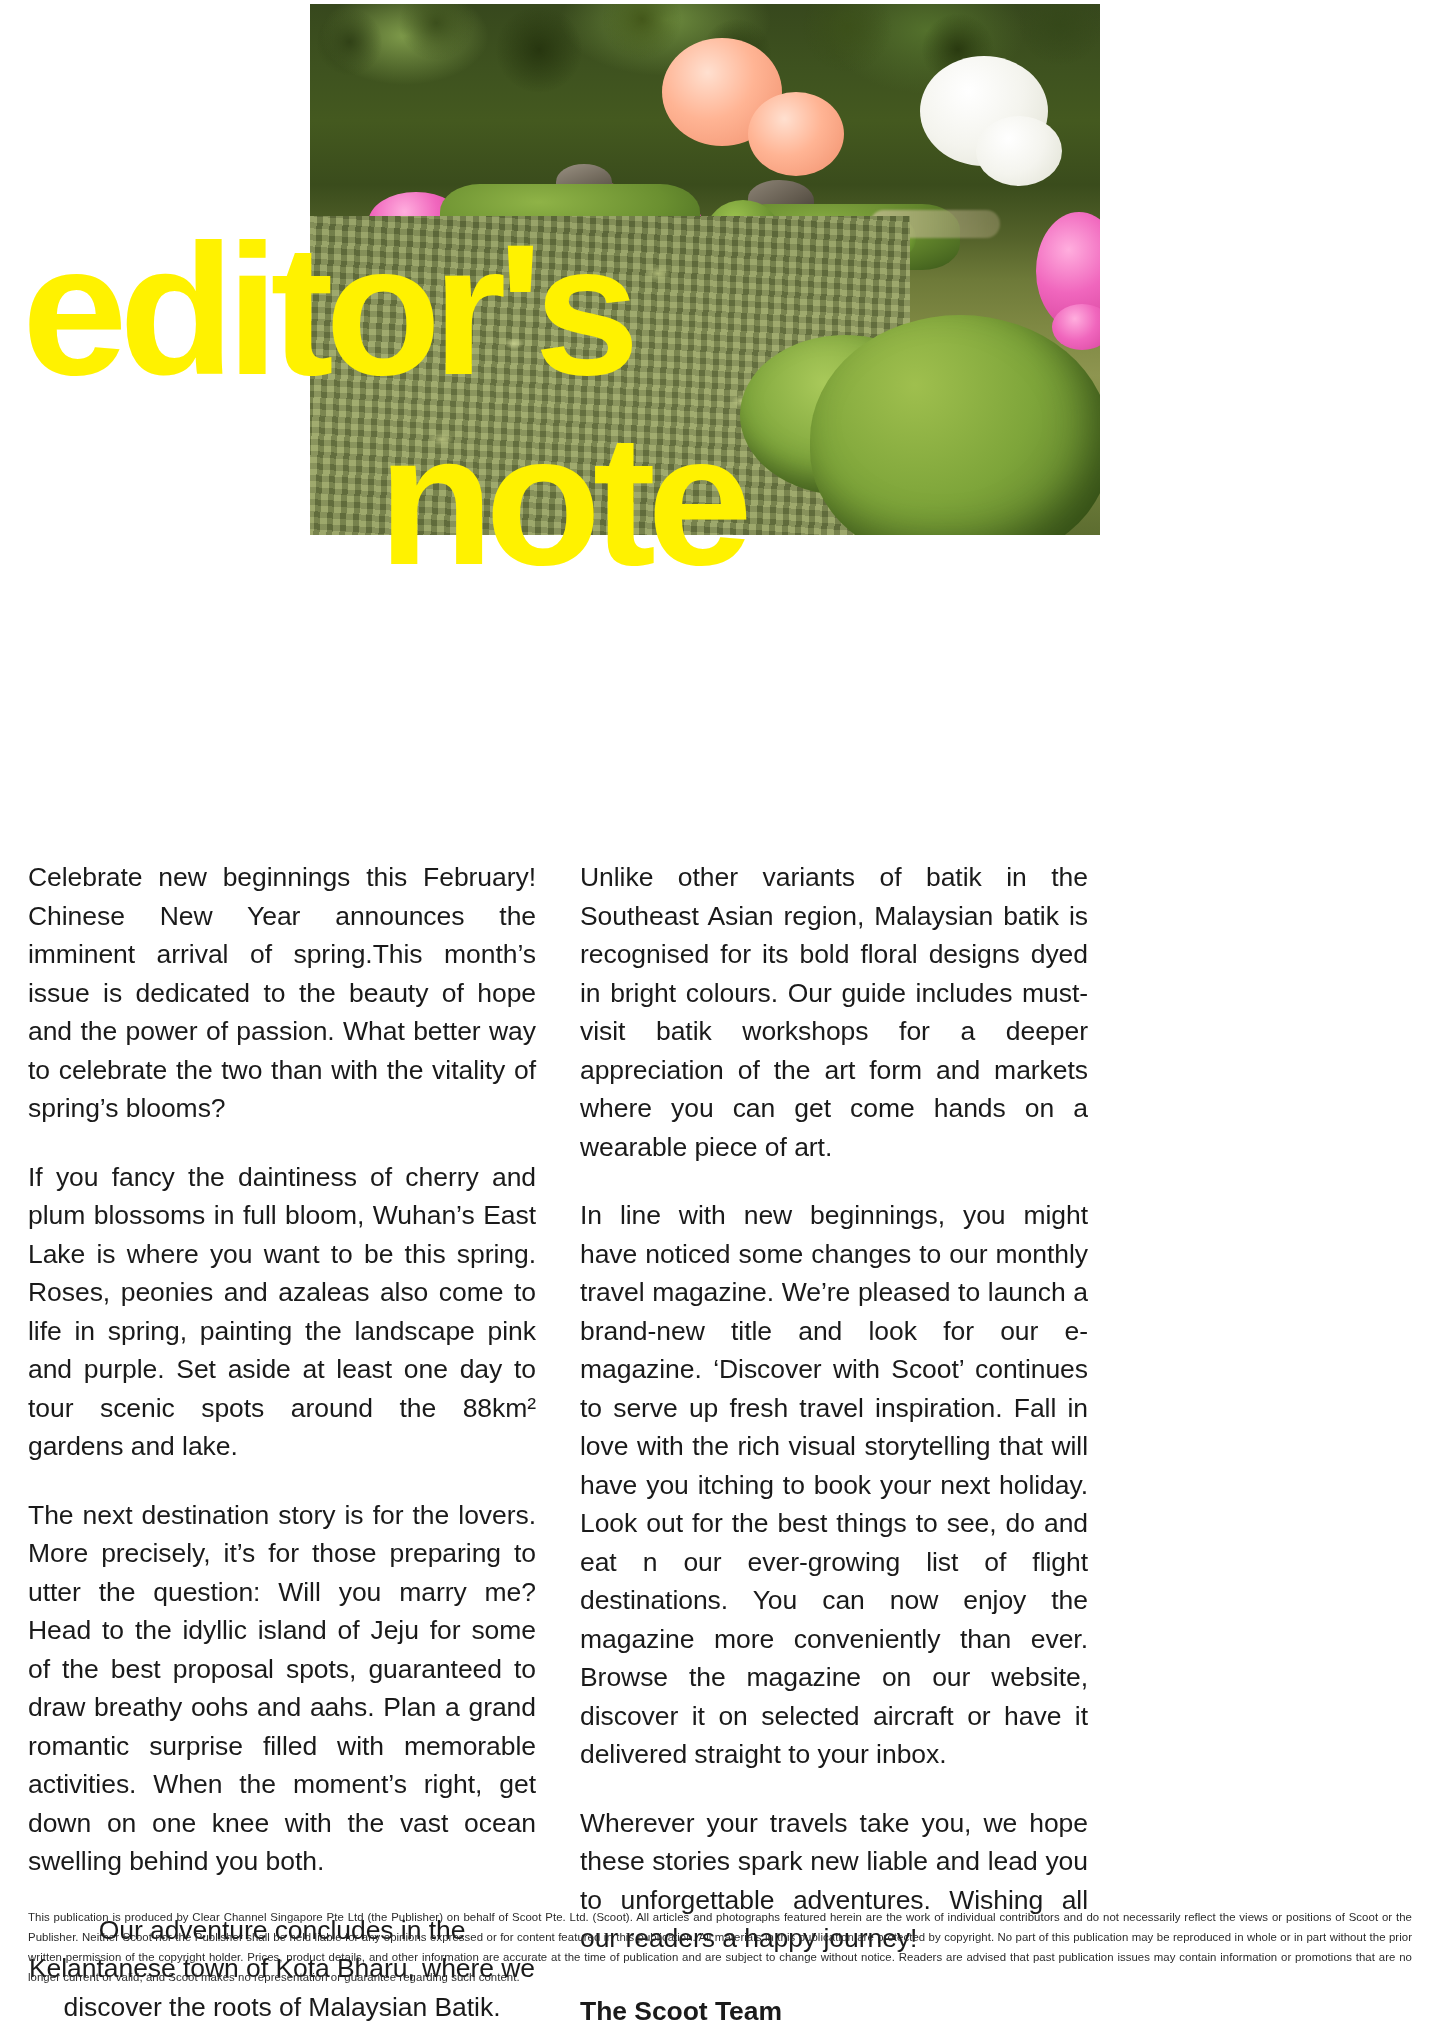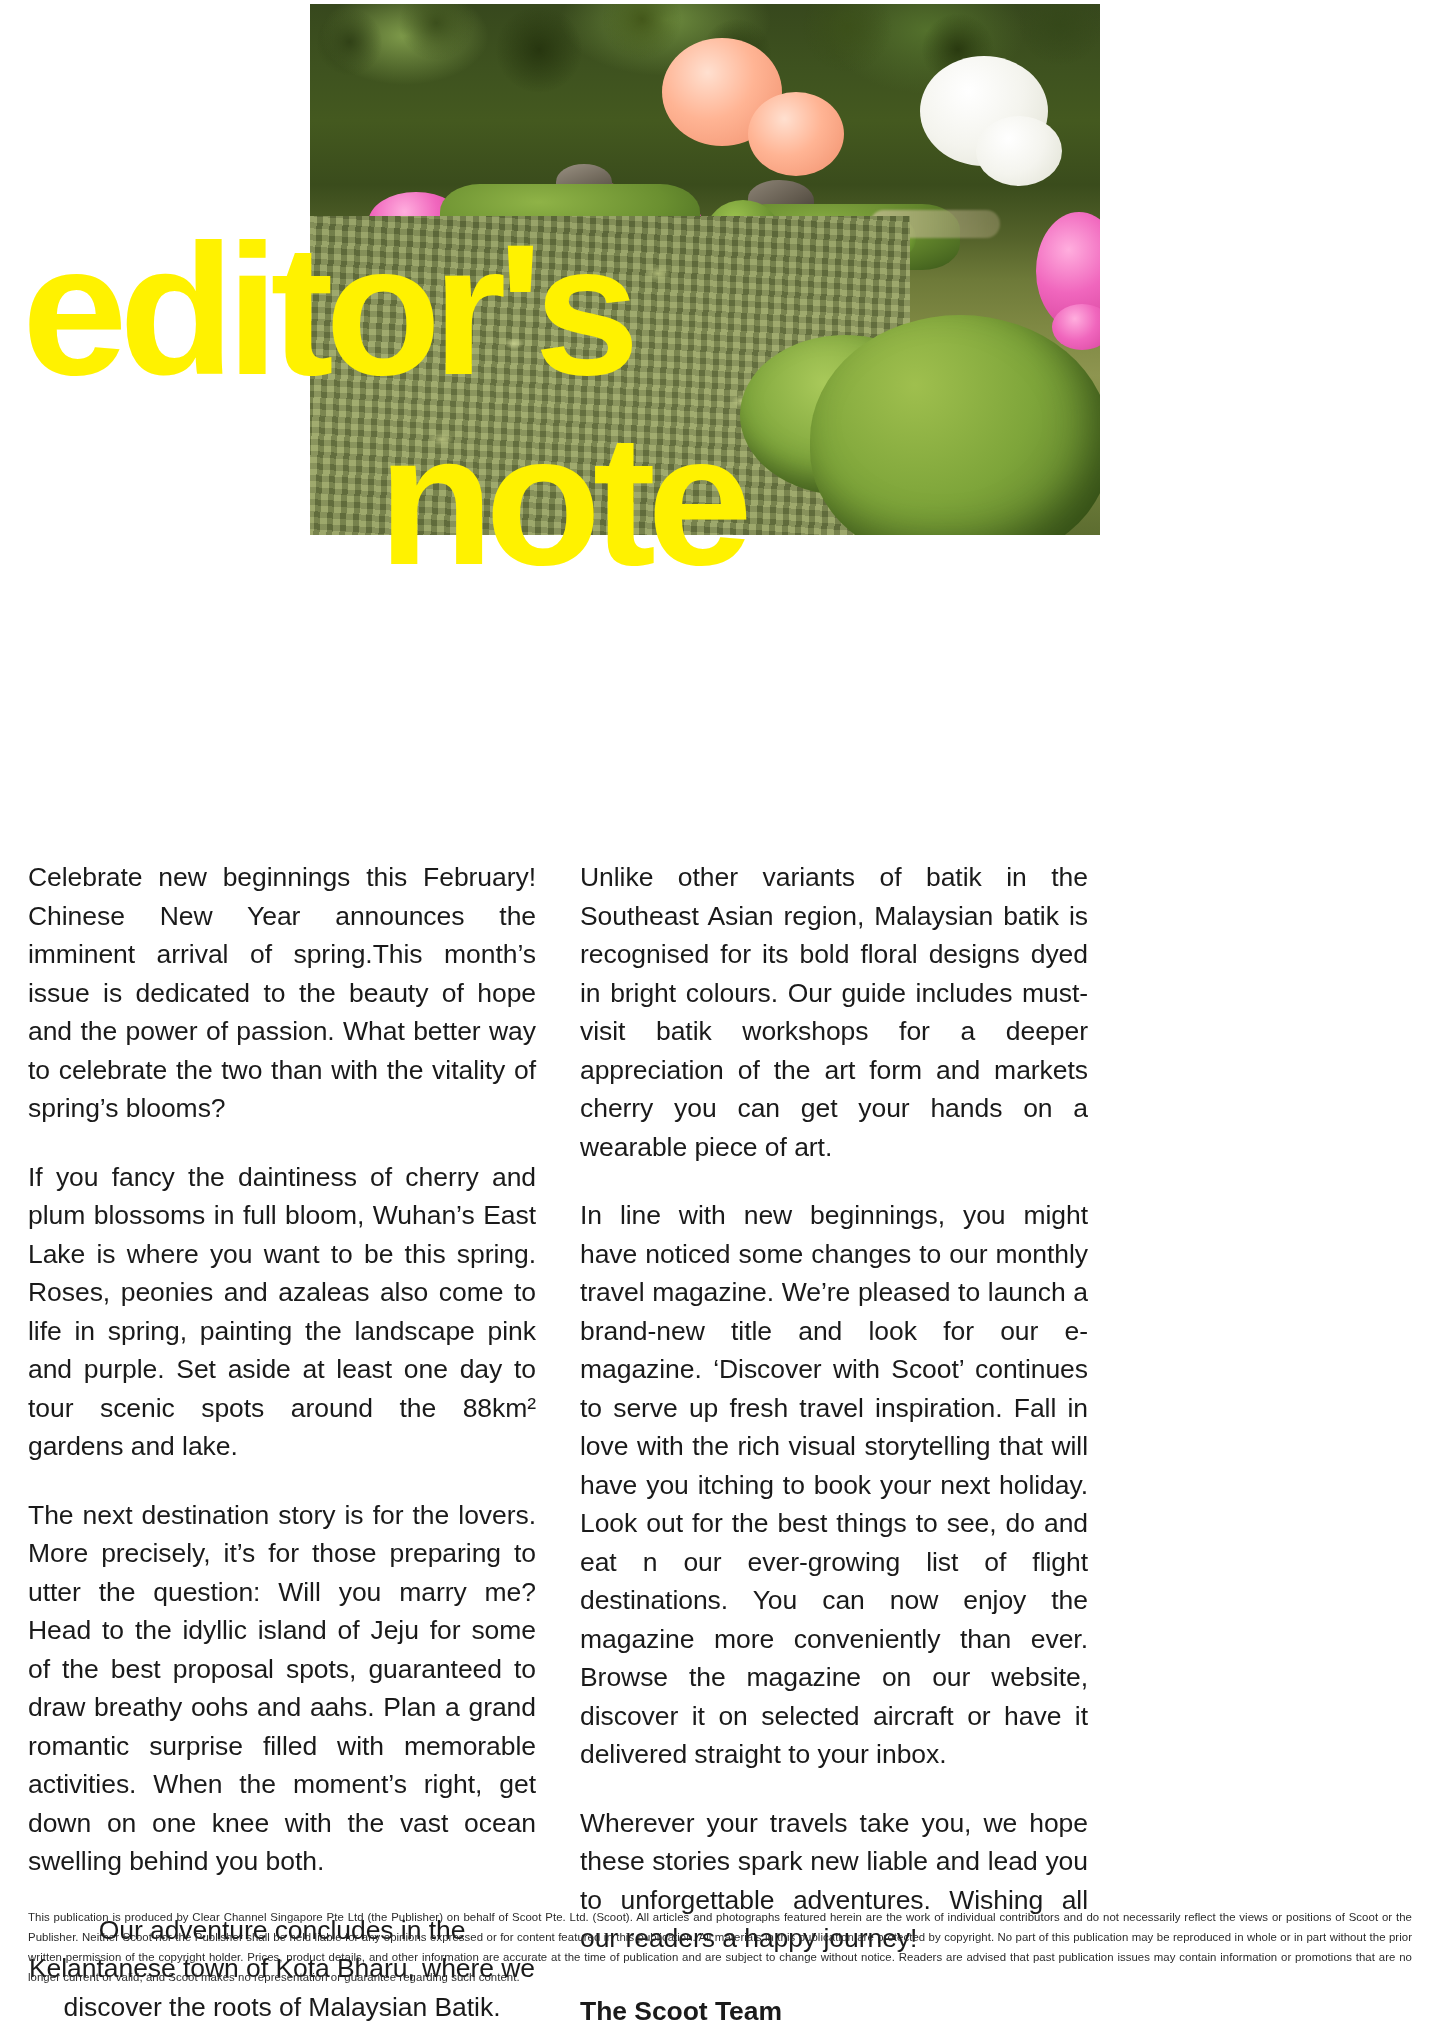--- a/index.html
+++ b/index.html
@@ -201,21 +201,21 @@
   <div class="cols">
 
     <div class="col">
       <p>Celebrate new beginnings this February! Chinese New Year announces the imminent arrival of spring.This month’s issue is dedicated to the beauty of hope and the power of passion. What better way to celebrate the two than with the vitality of spring’s blooms?</p>
       <p>If you fancy the daintiness of cherry and plum blossoms in full bloom, Wuhan’s East Lake is where you want to be this spring. Roses, peonies and azaleas also come to life in spring, painting the landscape pink and purple. Set aside at least one day to tour scenic spots around the 88km² gardens and lake.</p>
       <p>The next destination story is for the lovers. More precisely, it’s for those preparing to utter the question: Will you marry me? Head to the idyllic island of Jeju for some of the best proposal spots, guaranteed to draw breathy oohs and aahs. Plan a grand romantic surprise filled with memorable activities. When the moment’s right, get down on one knee with the vast ocean swelling behind you both.</p>
       <p class="last-line">Our adventure concludes in the Kelantanese town of Kota Bharu, where we discover the roots of Malaysian Batik.</p>
     </div>
 
     <div class="col">
-      <p>Unlike other variants of batik in the Southeast Asian region, Malaysian batik is recognised for its bold floral designs dyed in bright colours. Our guide includes must-visit batik workshops for a deeper appreciation of the art form and markets cherry you can get your hands on a wearable piece of art.</p>
+      <p>Unlike other variants of batik in the Southeast Asian region, Malaysian batik is recognised for its bold floral designs dyed in bright colours. Our guide includes must-visit batik workshops for a deeper appreciation of the art form and markets where you can get come hands on a wearable piece of art.</p>
       <p>In line with new beginnings, you might have noticed some changes to our monthly travel magazine. We’re pleased to launch a brand-new title and look for our e-magazine. ‘Discover with Scoot’ continues to serve up fresh travel inspiration. Fall in love with the rich visual storytelling that will have you itching to book your next holiday. Look out for the best things to see, do and eat n our ever-growing list of flight destinations. You can now enjoy the magazine more conveniently than ever. Browse the magazine on our website, discover it on selected aircraft or have it delivered straight to your inbox.</p>
       <p>Wherever your travels take you, we hope these stories spark new liable and lead you to unforgettable adventures. Wishing all our readers a happy journey!</p>
       <p class="signature">The Scoot Team</p>
     </div>
 
   </div>
 
   <div class="legal">This publication is produced by Clear Channel Singapore Pte Ltd (the Publisher) on behalf of Scoot Pte. Ltd. (Scoot). All articles and photographs featured herein are the work of individual contributors and do not necessarily reflect the views or positions of Scoot or the Publisher. Neither Scoot nor the Publisher shall be held liable for any opinions expressed or for content featured in this publication. All materials in this publication are protected by copyright. No part of this publication may be reproduced in whole or in part without the prior written permission of the copyright holder. Prices, product details, and other information are accurate at the time of publication and are subject to change without notice. Readers are advised that past publication issues may contain information or promotions that are no longer current or valid, and Scoot makes no representation or guarantee regarding such content.</div>
 
 </div>

